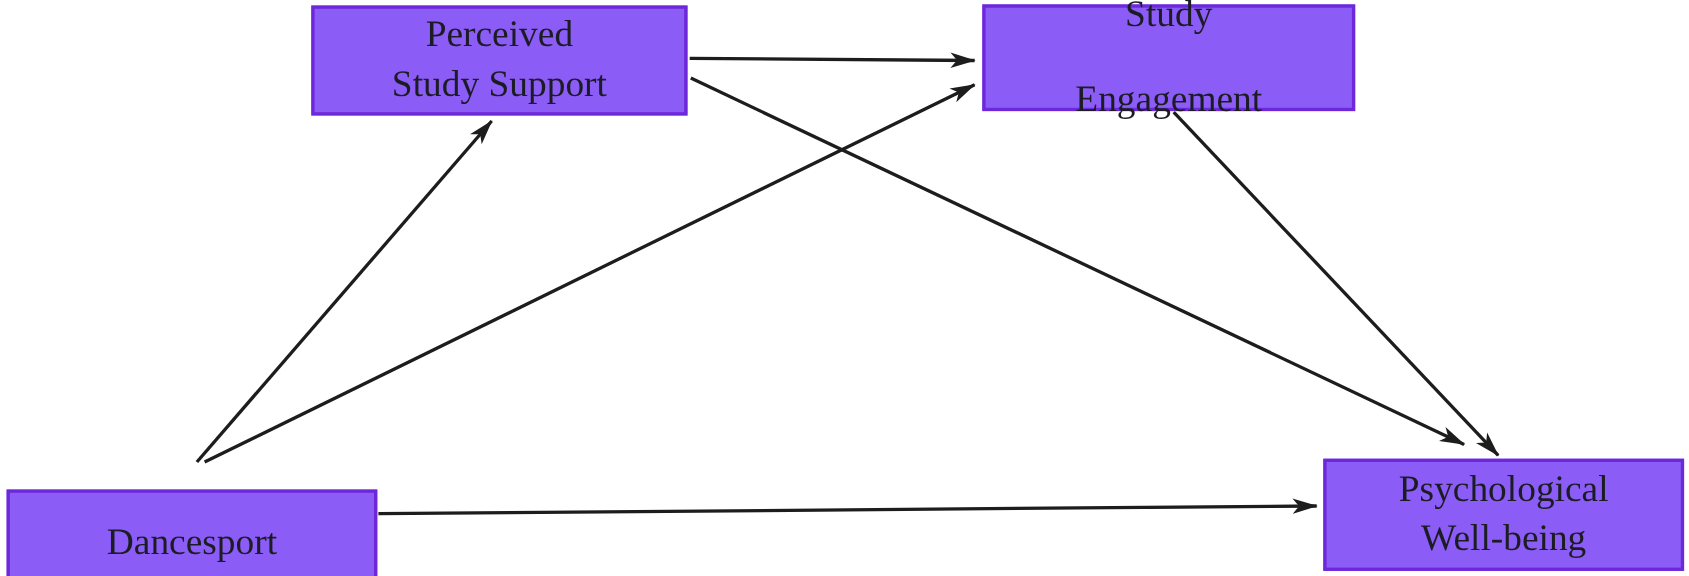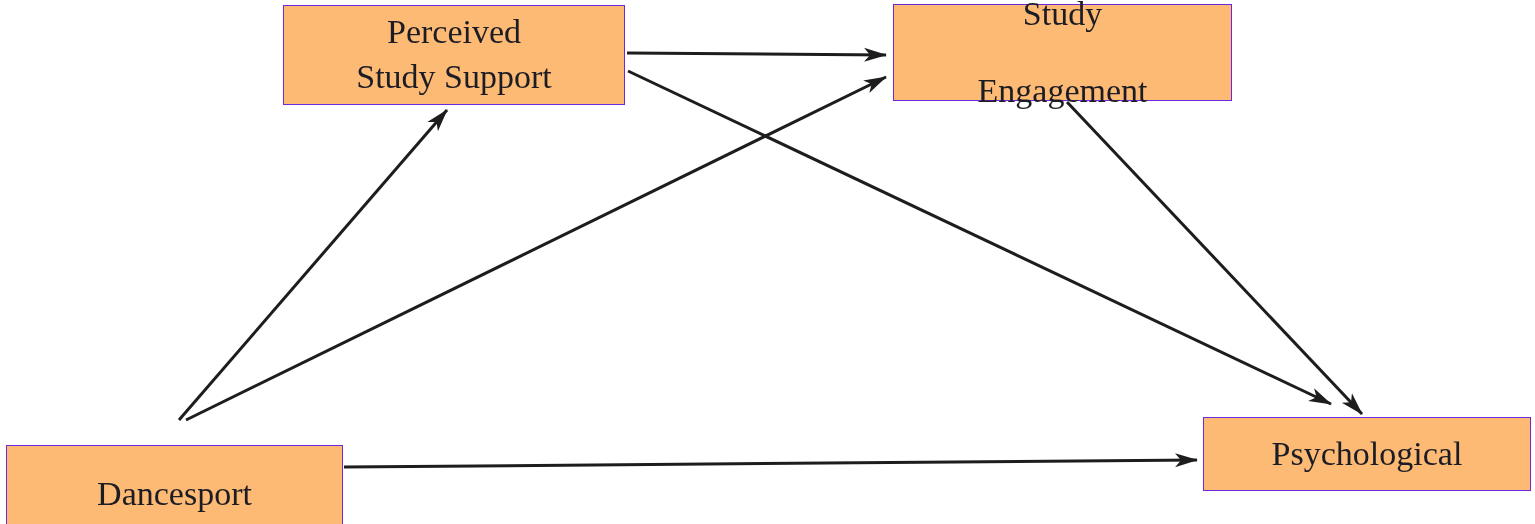--- a/index.html
+++ b/index.html
@@ -23,22 +23,22 @@
     height: 524px;
   }
   .edge {
     stroke: #1d1d1d;
     stroke-width: 3;
     fill: none;
   }
   .node {
     position: absolute;
     box-sizing: border-box;
-    border: 1px solid #6d28d9;
-    background: #fdba74;
+    border: 3px solid #6d28d9;
+    background: #8b5cf6;
     display: flex;
     flex-direction: column;
     align-items: center;
     justify-content: center;
     text-align: center;
     color: #1c1c24;
     font-size: 34px;
     line-height: 1.32;
   }
   .node .line {
@@ -73,16 +73,17 @@
       <span class="line">Dancesport</span>
     </div>
     <div class="node" style="left: 283px; top: 5px; width: 342px; height: 100px;">
       <span class="line">Perceived</span>
       <span class="line">Study Support</span>
     </div>
     <div class="node" style="left: 893px; top: 4px; width: 339px; height: 97px; gap: 32px;">
       <span class="line">Study</span>
       <span class="line alt">Engagement</span>
     </div>
-    <div class="node" style="left: 1203px; top: 417px; width: 328px; height: 74px;">
+    <div class="node" style="left: 1203px; top: 417px; width: 328px; height: 102px;">
       <span class="line">Psychological</span>
+      <span class="line">Well-being</span>
     </div>
   </div>
 
 </body></html>

